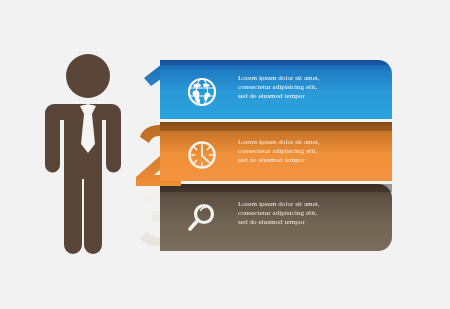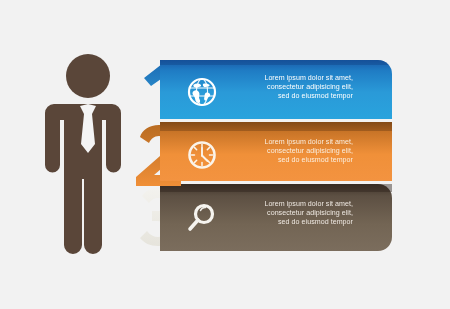--- a/index.html
+++ b/index.html
@@ -22,22 +22,22 @@
     position: absolute;
     inset: 0;
   }
   .text-block {
     position: absolute;
     font-size: 7.1px;
     line-height: 9.2px;
     color: #ffffff;
     letter-spacing: 0.04px;
     white-space: pre-line;
-    text-align: right;
-    font-family: Liberation Sans, sans-serif;
+    text-align: left;
+    font-family: Liberation Serif, serif;
   }
   .text-1 { left: 238px; top: 74px; width: 115px; }
   .text-2 { left: 238px; top: 138px; width: 115px; color: #fbeede; }
   .text-3 { left: 238px; top: 200px; width: 115px; color: #efe9e2; }
 </style>
 </head>
 <body>
 
 <div id="stage">
 

